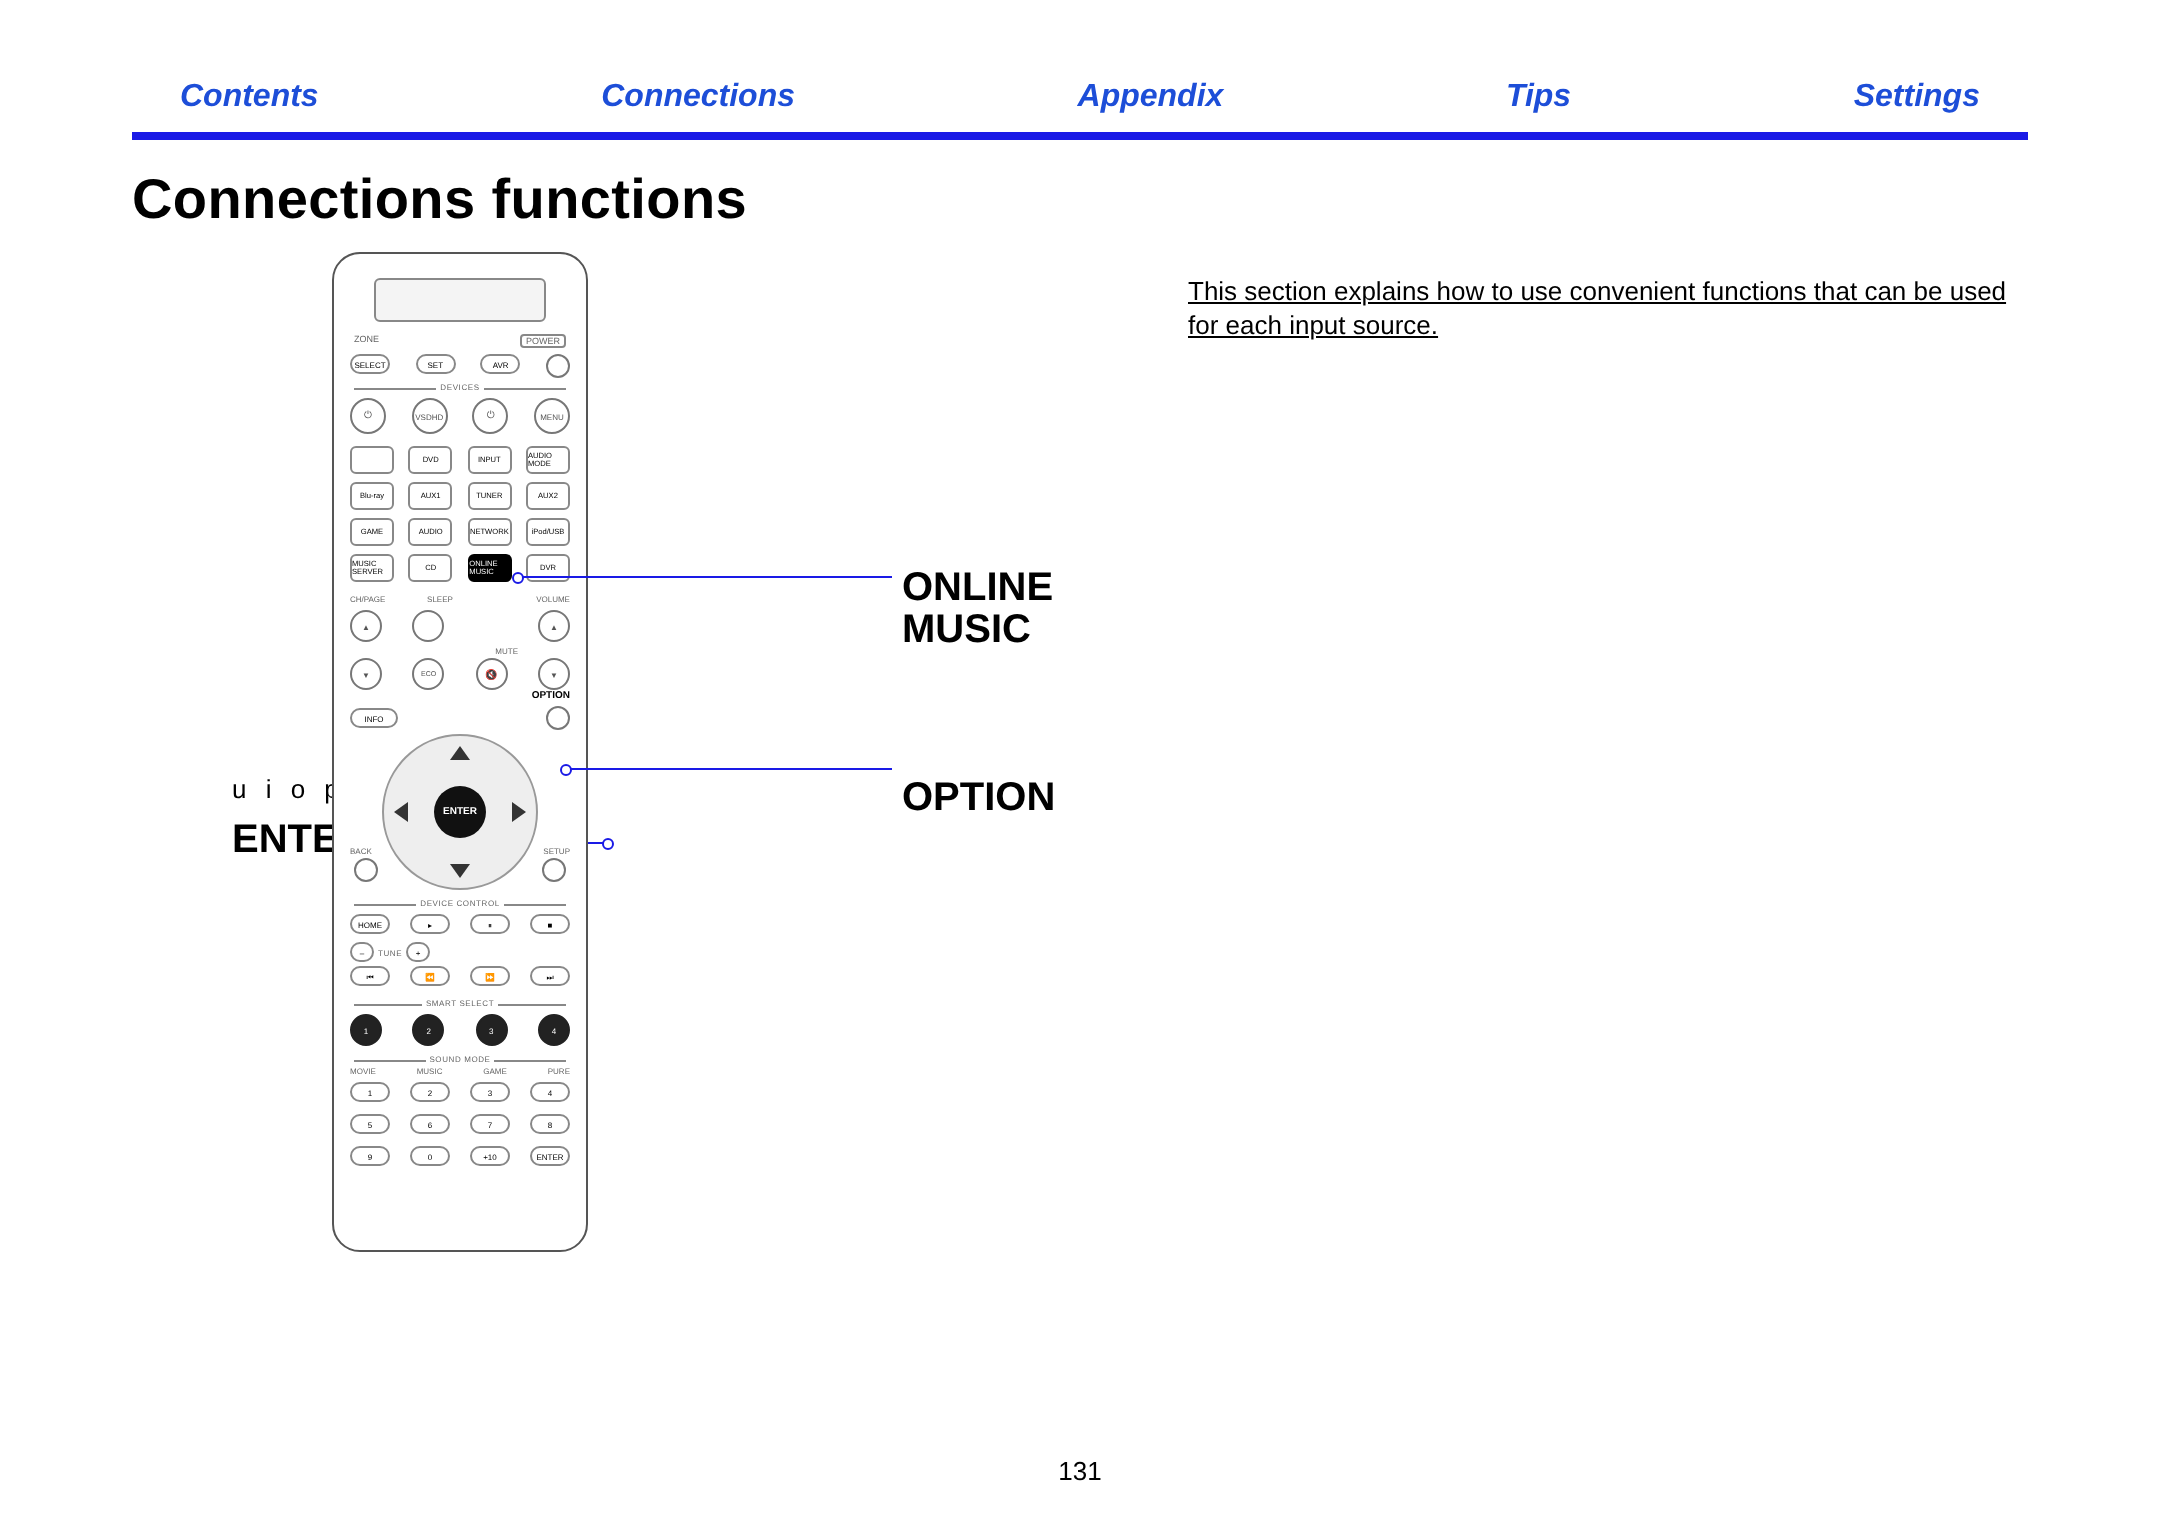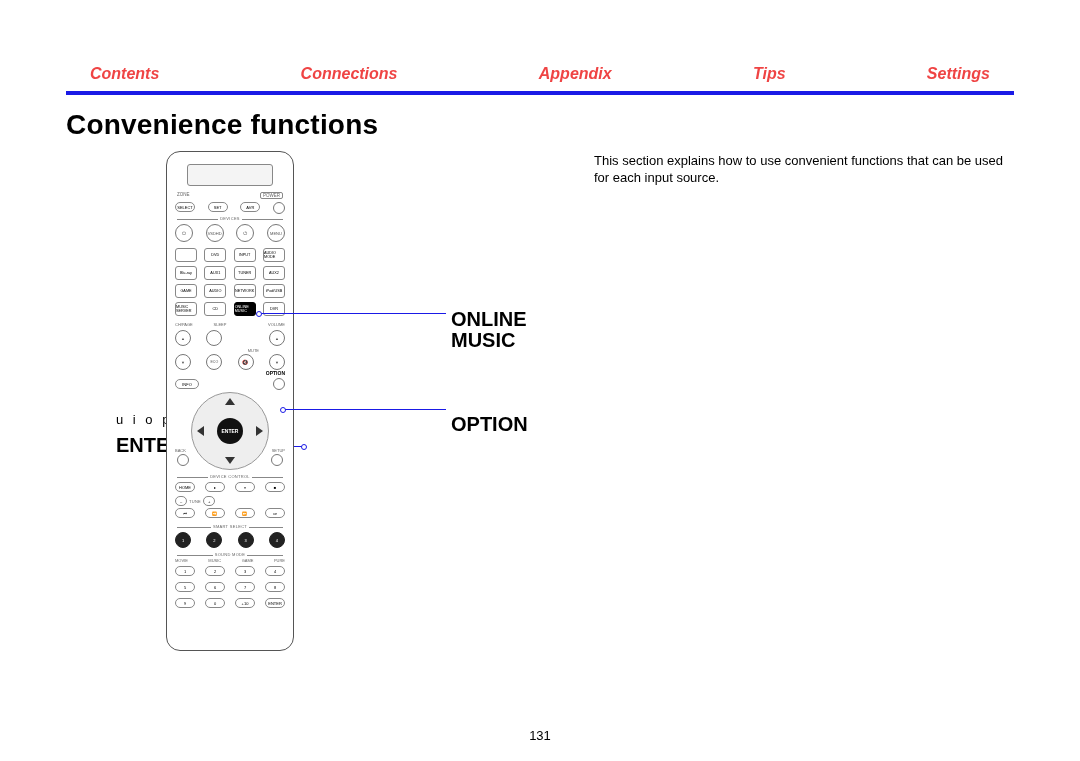--- a/index.html
+++ b/index.html
@@ -1,28 +1,28 @@
 <!DOCTYPE html>
 <html><head>
 <meta charset="utf-8">
 <style>
   * { box-sizing: border-box; margin: 0; padding: 0; }
   html, body { width: 1080px; height: 761px; font-family: Arial, Helvetica, sans-serif; background: #fff; color: #000; }
   .page { padding: 36px 66px 20px 66px; position: relative; height: 100%; }
 
   .topnav { display: flex; justify-content: space-between; padding: 4px 24px 4px 24px; }
-  .topnav a { color: #ef4444; font-weight: bold; font-size: 16px; text-decoration: none; font-style: italic; margin-top: 25px; }
+  .topnav a { color: #1d4ed8; font-weight: bold; font-size: 16px; text-decoration: none; font-style: italic; }
   .rule { height: 4px; background: #1a1ae6; margin-top: 4px; width: 100%; }
 
   h1 { font-size: 28px; font-weight: bold; margin: 14px 0 10px 0; letter-spacing: 0.2px; }
 
   .cols { display: flex; gap: 28px; }
   .left { flex: 0 0 500px; display: flex; align-items: center; position: relative; }
   .right { flex: 1; }
-  .desc { font-size: 13px; line-height: 1.3; margin-top: 2px; }
+  .desc { font-size: 13px; line-height: 1.3; margin-top: 12px; text-decoration: underline; }
 
   .callouts-left { position: absolute; left: 0; top: 0; width: 120px; height: 100%; }
   .callouts-right { position: absolute; right: 0; top: 16px; width: 115px; height: 100%; }
 
   .callout { position: absolute; font-weight: bold; font-size: 20px; line-height: 1.05; }
   .callout.small { font-weight: normal; font-size: 13px; letter-spacing: 3px; }
 
   .remote-wrap { position: relative; margin: 0 auto; }
 
   
@@ -70,21 +70,21 @@
 <div class="page">
   <nav class="topnav">
     <a href="#">Contents</a>
     <a href="#">Connections</a>
     <a href="#">Appendix</a>
     <a href="#">Tips</a>
     <a href="#">Settings</a>
   </nav>
   <div class="rule"></div>
 
-  <h1>Convenience functions</h1>
+  <h1>Connections functions</h1>
 
   <div class="cols">
     <div class="left">
 
       <div class="callouts-left">
         <div class="callout small" style="left:50px; top:262px;">u  i  o  p</div>
         <div class="callout" style="left:50px; top:284px;">ENTER</div>
       </div>
 
       <div class="leader" style="left:123px; top:295px; width:113px;"></div>

